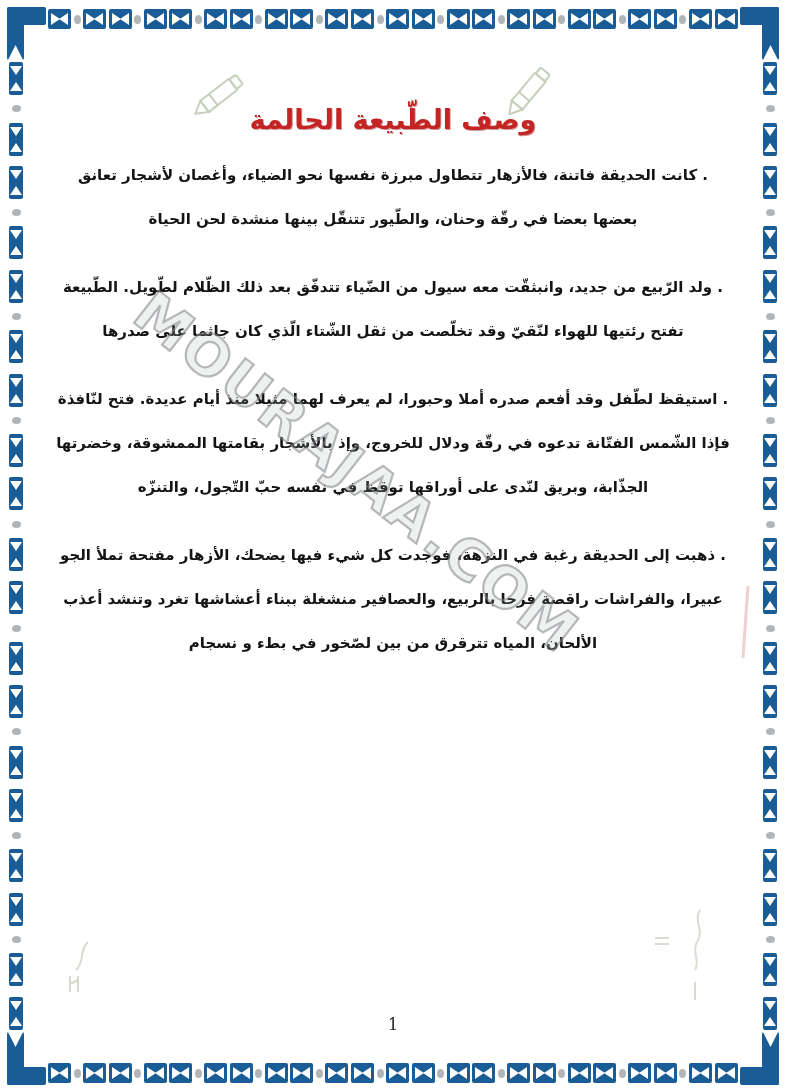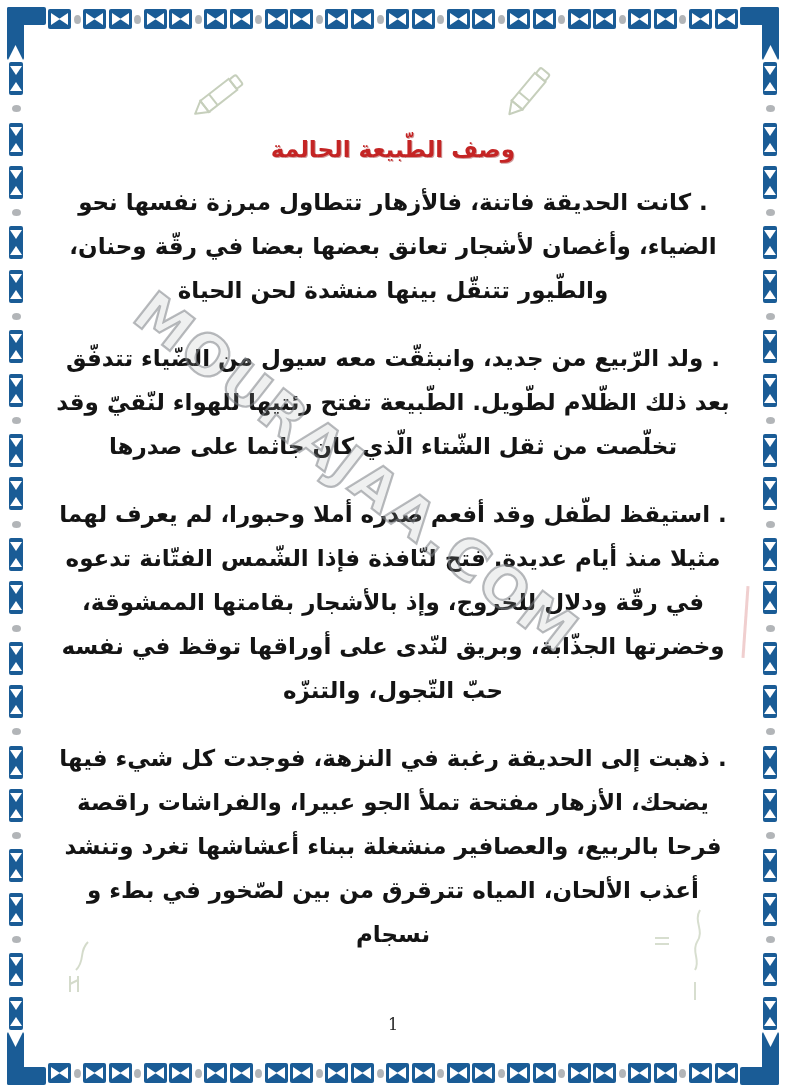--- a/index.html
+++ b/index.html
@@ -32,23 +32,23 @@
   .vdot{width:9px;height:7px;border-radius:50%;background:#a4a8ab;flex:0 0 auto;opacity:.85;}
 
   .corner{position:absolute;z-index:4;line-height:0;}
   #corner-tl{left:4px;top:5px;}
   #corner-tr{right:4px;top:5px;transform:scaleX(-1);}
   #corner-bl{left:4px;bottom:5px;transform:scaleY(-1);}
   #corner-br{right:4px;bottom:5px;transform:scale(-1,-1);}
 
   
   .content{position:absolute;left:38px;right:38px;top:36px;direction:rtl;text-align:center;z-index:1;}
-  .title{font-size:23px;font-weight:bold;color:#c42424;margin:100px 0 0;
+  .title{font-size:27px;font-weight:bold;color:#c42424;margin:68px 0 0;
     text-shadow:1px 1px 0 rgba(150,30,30,.45);}
-  .para{font-size:23px;font-weight:bold;color:#141414;line-height:44px;margin:24px 18px 0;}
+  .para{font-size:15px;font-weight:bold;color:#141414;line-height:44px;margin:24px 18px 0;}
   .para:first-of-type{margin-top:18px;}
 
   .pagenum{position:absolute;bottom:58px;left:0;width:100%;text-align:center;
     font-size:16px;color:#222;font-family:"DejaVu Serif",serif;z-index:1;}
 
   
   .watermark{position:absolute;left:142px;top:272px;z-index:2;pointer-events:none;
     font-size:56px;font-weight:bold;letter-spacing:3px;
     transform:rotate(38deg);transform-origin:0 50%;
     color:rgba(165,170,174,.18);-webkit-text-stroke:2.2px rgba(125,130,135,.55);}

